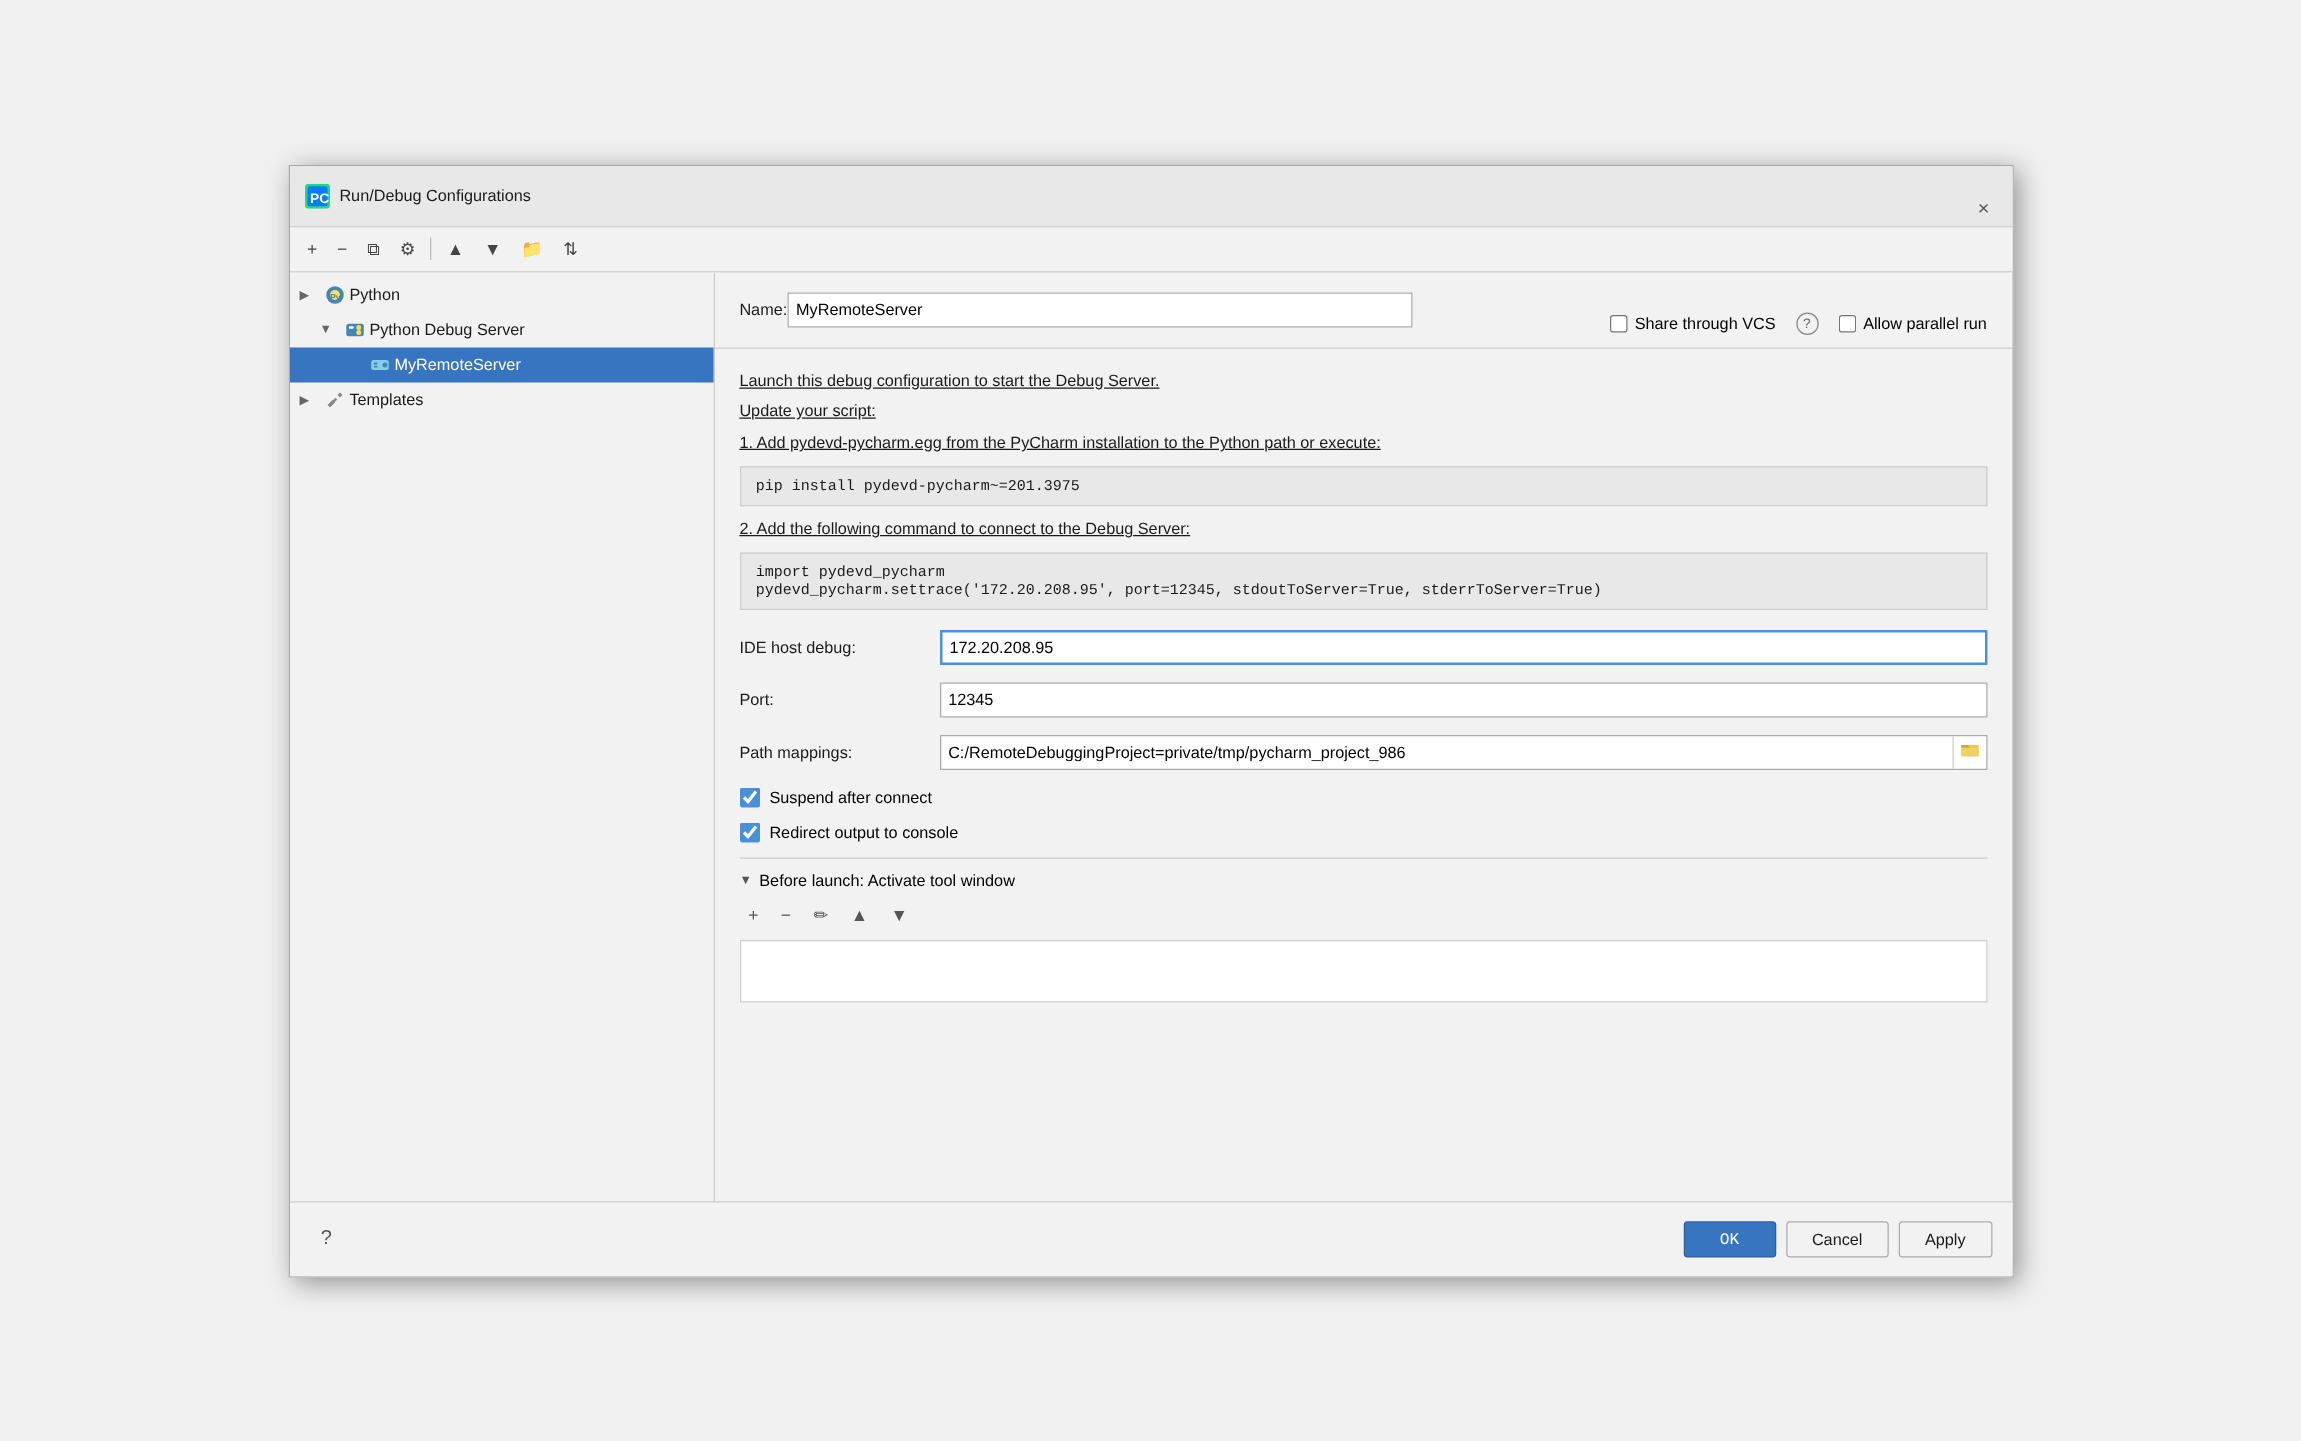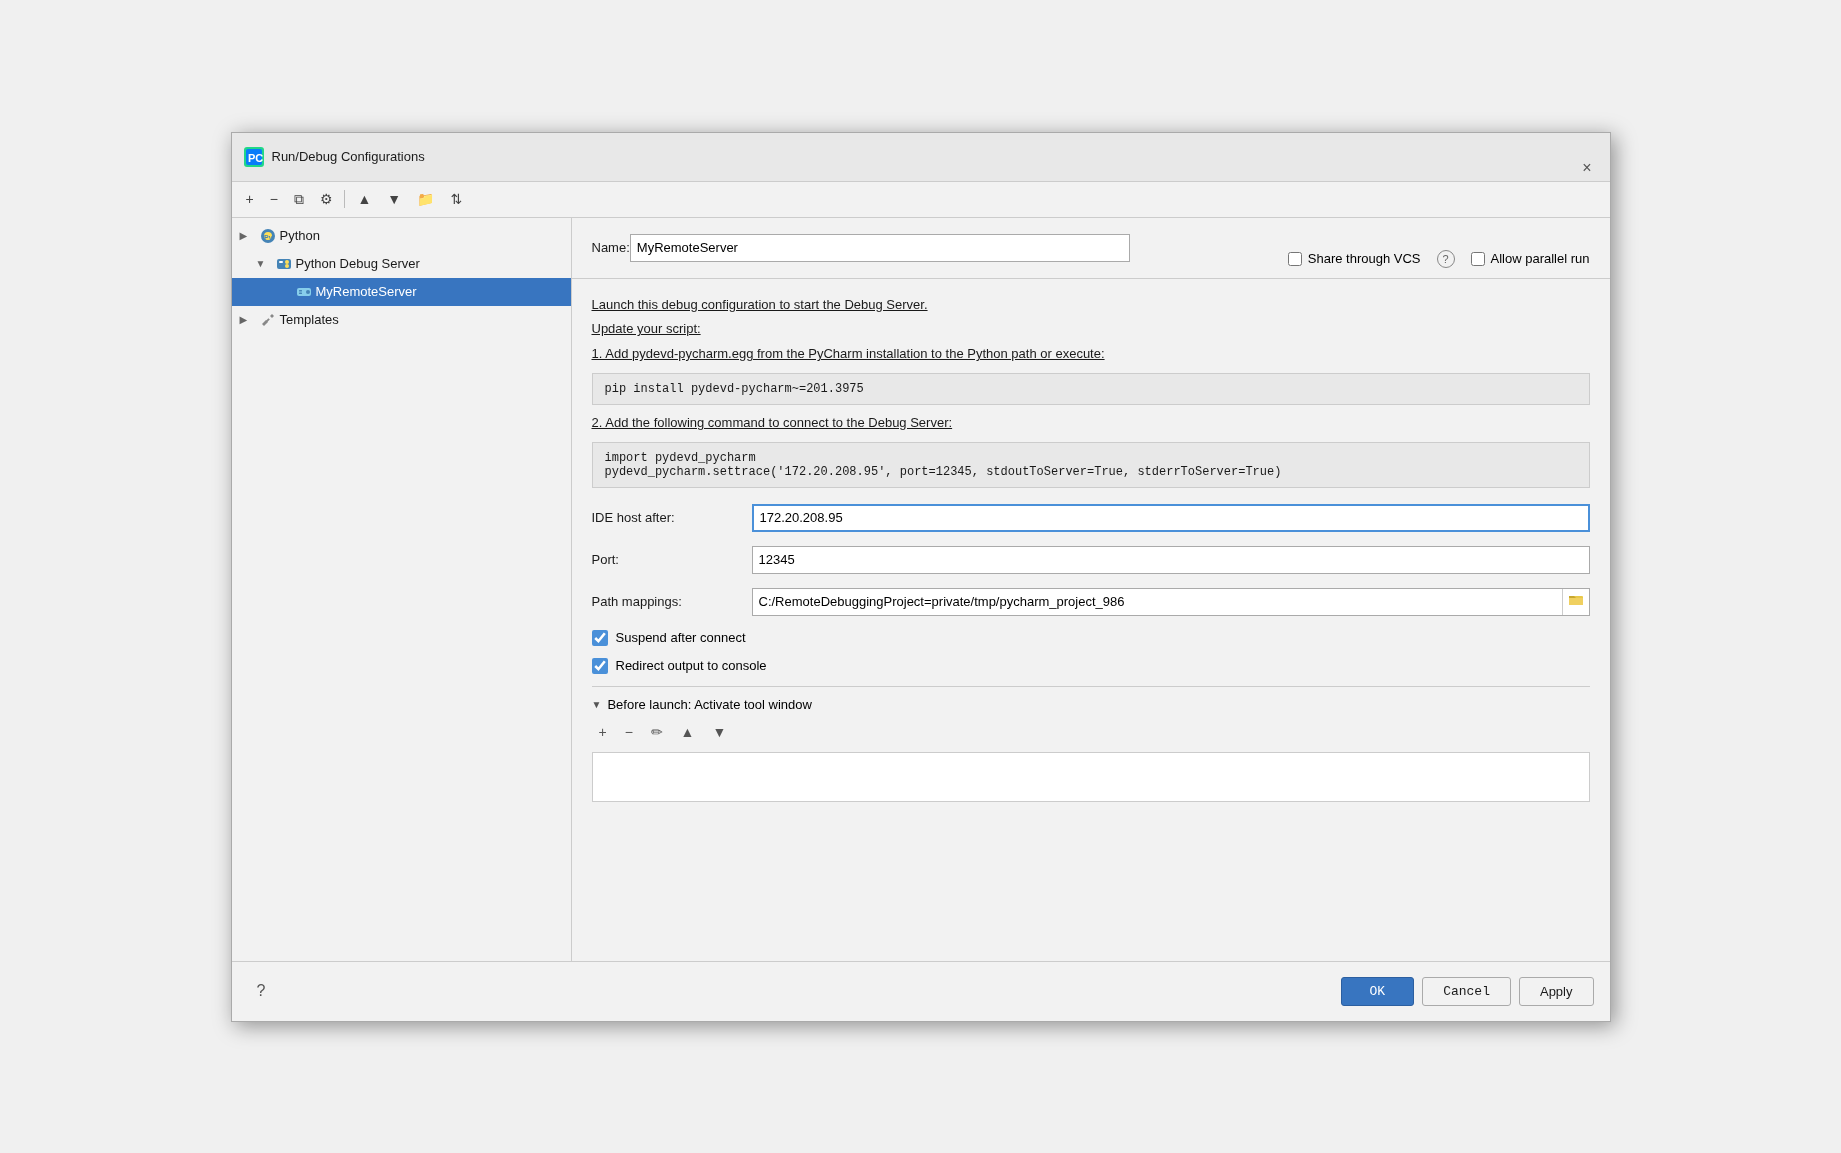--- a/index.html
+++ b/index.html
@@ -325,21 +325,20 @@
       font-family: Liberation Mono, monospace;
     }
     .btn-cancel {
       background: #f2f2f2;
       color: #1a1a1a;
       border: 1px solid #aaa;
       padding: 6px 20px;
       font-size: 13px;
       cursor: pointer;
       border-radius: 3px;
-      font-family: Liberation Mono, monospace;
     }
     .btn-apply {
       background: #f2f2f2;
       color: #1a1a1a;
       border: 1px solid #aaa;
       padding: 6px 20px;
       font-size: 13px;
       cursor: pointer;
       border-radius: 3px;
     }
@@ -465,21 +464,21 @@
             <p class="info-text">Launch this debug configuration to start the Debug Server.</p>
             <p class="info-text">Update your script:</p>
             <p class="info-text">1. Add pydevd-pycharm.egg from the PyCharm installation to the Python path or execute:</p>
             <div class="code-block">pip install pydevd-pycharm~=201.3975</div>
             <p class="info-text">2. Add the following command to connect to the Debug Server:</p>
             <div class="code-block"><span>import pydevd_pycharm</span>
 <span>pydevd_pycharm.settrace('172.20.208.95', port=12345, stdoutToServer=True, stderrToServer=True)</span></div>
           </div>
 
           <div class="form-row">
-            <span class="form-label">IDE host after:</span>
+            <span class="form-label">IDE host debug:</span>
             <input class="form-input" type="text" value="172.20.208.95" style="">
           </div>
 
           <div class="form-row">
             <span class="form-label">Port:</span>
             <input class="form-input normal" type="text" value="12345" style="">
           </div>
 
           <div class="form-row">
             <span class="form-label">Path mappings:</span>

